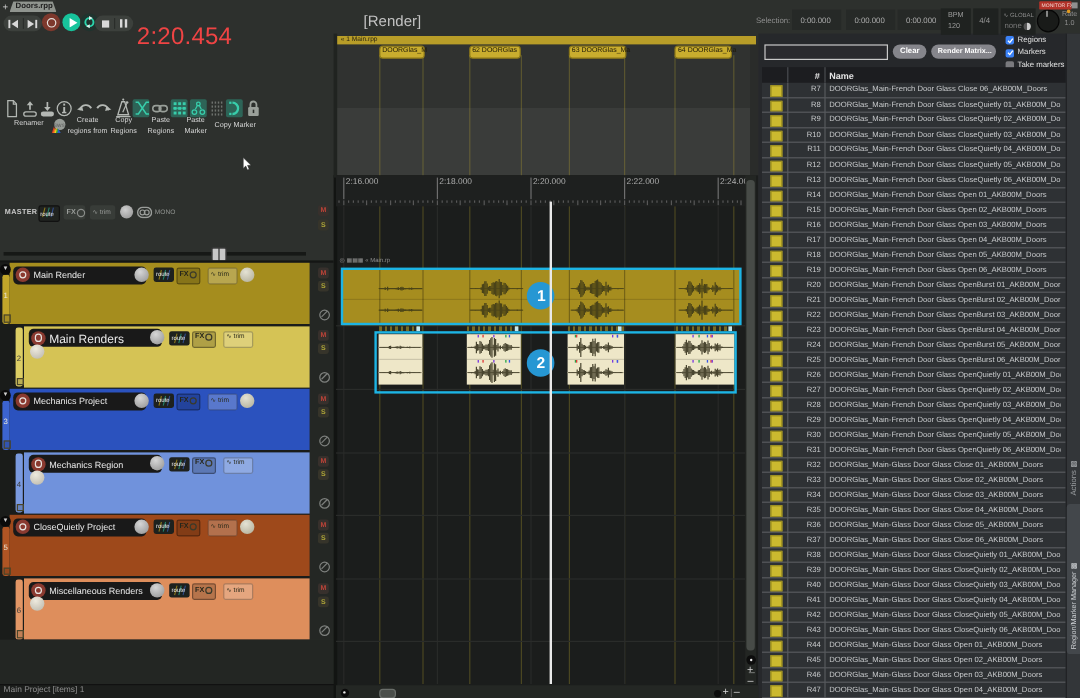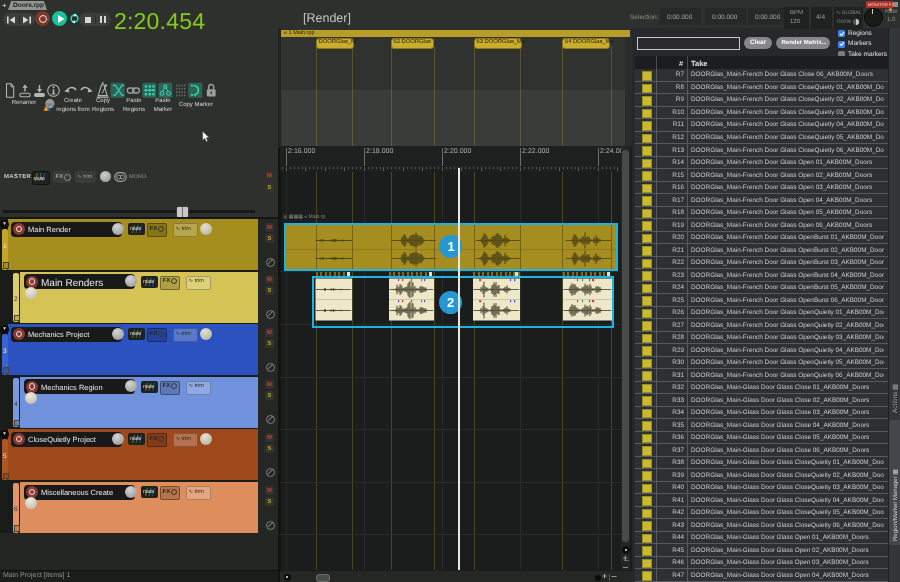--- a/index.html
+++ b/index.html
@@ -39,21 +39,21 @@
 <svg class="abs" style="left:69.2px;top:13.2px;" width="11" height="11" viewBox="0 0 11 11">
     <circle cx="5.5" cy="5.5" r="3.4" fill="none" stroke="#2bd4ac" stroke-width="1.6"></circle>
     <path d="M5.2 0.4 l3 1.7 -3 1.7 Z" fill="#dff5ef"></path>
     <path d="M5.8 10.6 l-3 -1.7 3 -1.7 Z" fill="#dff5ef"></path>
   </svg>
 <div class="abs" style="left:79px;top:13px;width:32px;height:13px;background:#3c403c;border-radius:7px;"></div>
 <div class="abs" style="left:94.5px;top:15px;width:1px;height:9px;background:#2a2d2a;"></div>
 <div class="abs" style="left:85px;top:16.5px;width:6px;height:6px;background:#d8d8d8;"></div>
 <div class="abs" style="left:100px;top:16px;width:2px;height:7px;background:#d8d8d8;"></div>
 <div class="abs" style="left:103.5px;top:16px;width:2px;height:7px;background:#d8d8d8;"></div>
-<div class="txt" style="left:114px;top:8px;font-size:23px;color:#84cc16;letter-spacing:0.2px;">2:20.454</div>
+<div class="txt" style="left:114px;top:20px;font-size:20px;color:#ef4444;letter-spacing:0.2px;">2:20.454</div>
 <div class="txt" style="left:303px;top:11px;font-size:12.5px;color:#c2c2c2;">[Render]</div>
 <div class="txt" style="left:630px;top:13.5px;font-size:6.5px;color:#8f8f8f;">Selection:</div>
 <div class="abs" style="left:660px;top:8px;width:41px;height:17px;background:#262927;"></div>
 <div class="txt" style="left:667px;top:13.5px;font-size:6.5px;color:#a9a9a9;">0:00.000</div>
 <div class="abs" style="left:705px;top:8px;width:41px;height:17px;background:#262927;"></div>
 <div class="txt" style="left:712px;top:13.5px;font-size:6.5px;color:#a9a9a9;">0:00.000</div>
 <div class="abs" style="left:748px;top:8px;width:41px;height:17px;background:#262927;"></div>
 <div class="txt" style="left:755px;top:13.5px;font-size:6.5px;color:#a9a9a9;">0:00.000</div>
 <div class="abs" style="left:784px;top:7px;width:25px;height:22px;background:#1f2220;"></div>
 <div class="txt" style="left:790px;top:10px;font-size:6px;color:#9a9a9a;">BPM</div>
@@ -343,21 +343,21 @@
 <div class="abs" style="left:264.5px;top:443.9px;width:9px;height:9px;background:#36342a;border-radius:2px;"></div>
 <div class="txt" style="left:267.5px;top:445.9px;font-size:5.8px;font-weight:bold;color:#b0a838;">S</div>
 <div class="abs" style="left:265.5px;top:467.9px;width:7px;height:7px;border:1.3px solid #7e817e;border-radius:50%;"></div>
 <div class="abs" style="left:266.5px;top:470.9px;width:7px;height:1.2px;background:#7e817e;transform:rotate(-45deg);"></div>
 <div class="abs" style="left:19.5px;top:482.0px;width:238.5px;height:51.0px;background:#de8e5c;"></div>
 <div class="abs" style="left:13px;top:483.0px;width:5.5px;height:49.6px;background:#e29665;border-radius:2px;"></div>
 <div class="txt" style="left:14px;top:506.0px;font-size:6.5px;color:#3a3a3a;">6</div>
 <div class="abs" style="left:24px;top:484.5px;width:111px;height:15px;background:#191919;border-radius:4px;"></div>
 <div class="abs" style="left:26px;top:486.0px;width:12px;height:12px;border-radius:50%;background:#8a3a30;"></div>
 <div class="abs" style="left:28.5px;top:488.5px;width:4.5px;height:4.5px;border-radius:50%;border:1.4px solid #e8e4e0;"></div>
-<div class="txt" style="left:41px;top:488.0px;font-size:7.5px;color:#e8e8e8;">Miscellaneous Create</div>
+<div class="txt" style="left:41px;top:488.0px;font-size:7.5px;color:#e8e8e8;">Miscellaneous Renders</div>
 <div class="abs" style="left:125px;top:485.5px;width:12px;height:12px;border-radius:50%;background:radial-gradient(circle at 40% 30%,#d6d6d6,#909090);"></div>
 <div class="abs" style="left:141px;top:486.0px;width:17px;height:12px;background:#1e211e;border-radius:2px;"></div>
 <svg class="abs" style="left:142.5px;top:487.0px;" width="14" height="10" viewBox="0 0 14 10">
     <g opacity="0.65">
       <path d="M2.5 9 L4.5 1" stroke="#c8a81c" stroke-width="0.9"></path>
       <path d="M6 9 L8 1" stroke="#28b894" stroke-width="0.9"></path>
       <path d="M9.5 9 L11.5 1" stroke="#3a64c8" stroke-width="0.9"></path>
     </g>
   </svg>
 <div class="txt" style="left:143px;top:489.0px;font-size:5px;color:#efefef;">route</div>
@@ -1305,21 +1305,21 @@
 <div class="txt" style="left:848px;top:29.5px;font-size:6.5px;color:#e0e0e0;">Regions</div>
 <div class="abs" style="left:838px;top:40.5px;width:7px;height:7px;background:#3b82f7;border-radius:1.5px;"></div>
 <svg class="abs" style="left:838.5px;top:41.0px;" width="6" height="6" viewBox="0 0 6 6">
     <path d="M1 3 L2.5 4.5 L5 1.2" fill="none" stroke="#fff" stroke-width="1.1"></path>
   </svg>
 <div class="txt" style="left:848px;top:40.0px;font-size:6.5px;color:#e0e0e0;">Markers</div>
 <div class="abs" style="left:838px;top:51px;width:7px;height:7px;background:#7a7a7e;border-radius:1.5px;"></div>
 <div class="txt" style="left:848px;top:50.5px;font-size:6.5px;color:#e0e0e0;">Take markers</div>
 <div class="abs" style="left:635px;top:56px;width:253px;height:13px;background:#1c1d20;"></div>
 <div class="txt" style="left:679px;top:59px;font-size:7.5px;font-weight:bold;color:#e4e4e4;">#</div>
-<div class="txt" style="left:691px;top:59px;font-size:7.5px;font-weight:bold;color:#e4e4e4;">Take</div>
+<div class="txt" style="left:691px;top:59px;font-size:7.5px;font-weight:bold;color:#e4e4e4;">Name</div>
 <div class="abs" style="left:656px;top:56px;width:1px;height:13px;background:#4a4d50;"></div>
 <div class="abs" style="left:687px;top:56px;width:1px;height:13px;background:#4a4d50;"></div>
 <div class="abs" style="left:635px;top:69px;width:253px;height:513px;background:#2e3134;overflow:hidden;">
 <div class="abs" style="left:7px;top:2.0px;width:7.5px;height:7.5px;background:#cbb92f;border:1px solid #9a8d20;"></div>
     <div class="txt" style="left:0;top:2.4px;width:49px;text-align:right;font-size:6.4px;color:#c9cbcd;">R7</div>
     <div class="abs" style="left:56px;top:2.4px;width:193px;height:10px;overflow:hidden;font-size:6.4px;color:#c9cbcd;white-space:nowrap;">DOORGlas_Main-French Door Glass Close 06_AKB00M_Doors</div>
     <div class="abs" style="left:0;top:11.51px;width:253px;height:1px;background:#575a5e;"></div>
 <div class="abs" style="left:7px;top:14.5px;width:7.5px;height:7.5px;background:#cbb92f;border:1px solid #9a8d20;"></div>
     <div class="txt" style="left:0;top:14.9px;width:49px;text-align:right;font-size:6.4px;color:#c9cbcd;">R8</div>
     <div class="abs" style="left:56px;top:14.9px;width:193px;height:10px;overflow:hidden;font-size:6.4px;color:#c9cbcd;white-space:nowrap;">DOORGlas_Main-French Door Glass CloseQuietly 01_AKB00M_Doors</div>

